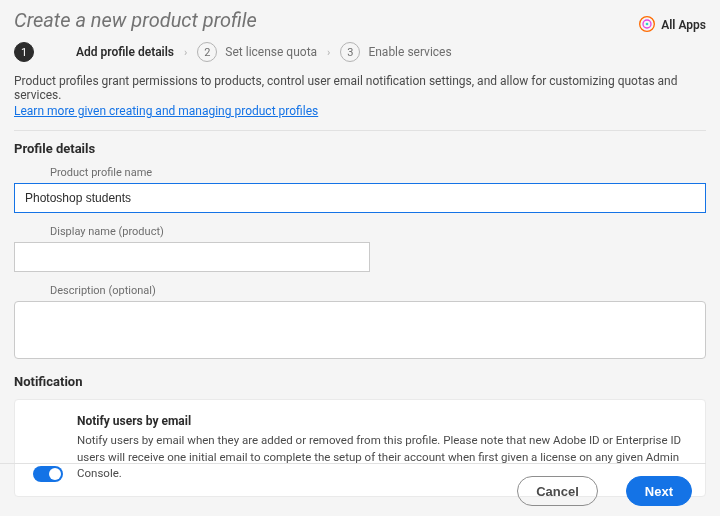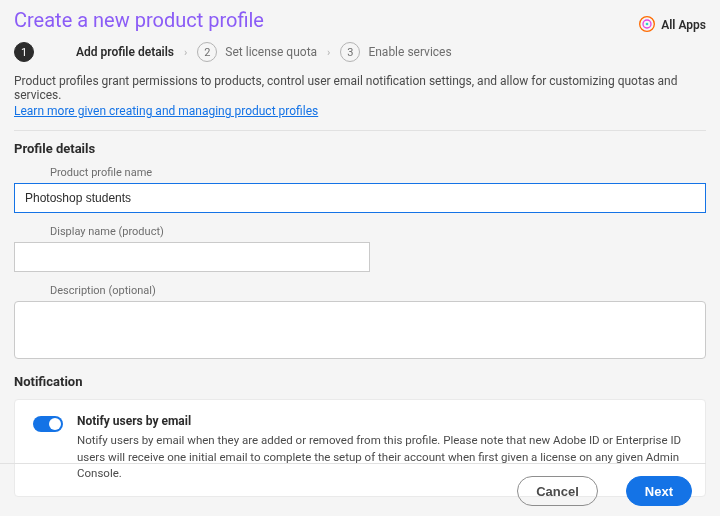--- a/index.html
+++ b/index.html
@@ -13,21 +13,21 @@
     overflow:hidden;
     position:relative;
   }
   .container {
     padding: 8px 14px 0 14px;
   }
   .header-row {
     display:flex; align-items:center; justify-content:space-between;
   }
   h1 {
-    font-size:20px; font-weight:400; color:#8b5cf6; margin:0 0 10px 0;
+    font-size:20px; font-weight:400; color:#737373; margin:0 0 10px 0;font-style:italic;
   }
   .all-apps {
     display:flex; align-items:center; gap:6px;
     font-size:12px; font-weight:600; color:#2c2c2c;
   }
   .all-apps svg { width:16px; height:16px; }
 
   .stepper { display:flex; align-items:center; gap:10px; margin-bottom:12px;}
   .step { display:flex; align-items:center; gap:8px; font-size:12px; color:#6e6e6e;}
   .step .circ {
@@ -59,21 +59,21 @@
     width:100%; height:58px;
     border:1px solid #cacaca; border-radius:4px;
     background:#fff; padding:6px 10px;
     font-size:12px; color:#2c2c2c; resize:none; outline:none;
   }
   .gap { height:12px; }
 
   .notif-card {
     background:#fff; border:1px solid #eaeaea; border-radius:4px;
     padding:14px 18px 14px 18px;
-    display:flex; gap:14px; align-items:flex-start;
+    display:flex; gap:14px; align-items:flex-end;
   }
   .toggle {
     width:30px; height:16px; border-radius:10px;
     background:#1473e6; position:relative; flex-shrink:0; margin-top:2px;
     cursor:pointer;
   }
   .toggle .knob {
     width:12px; height:12px; border-radius:50%; background:#fff;
     position:absolute; top:2px; right:2px;
   }

